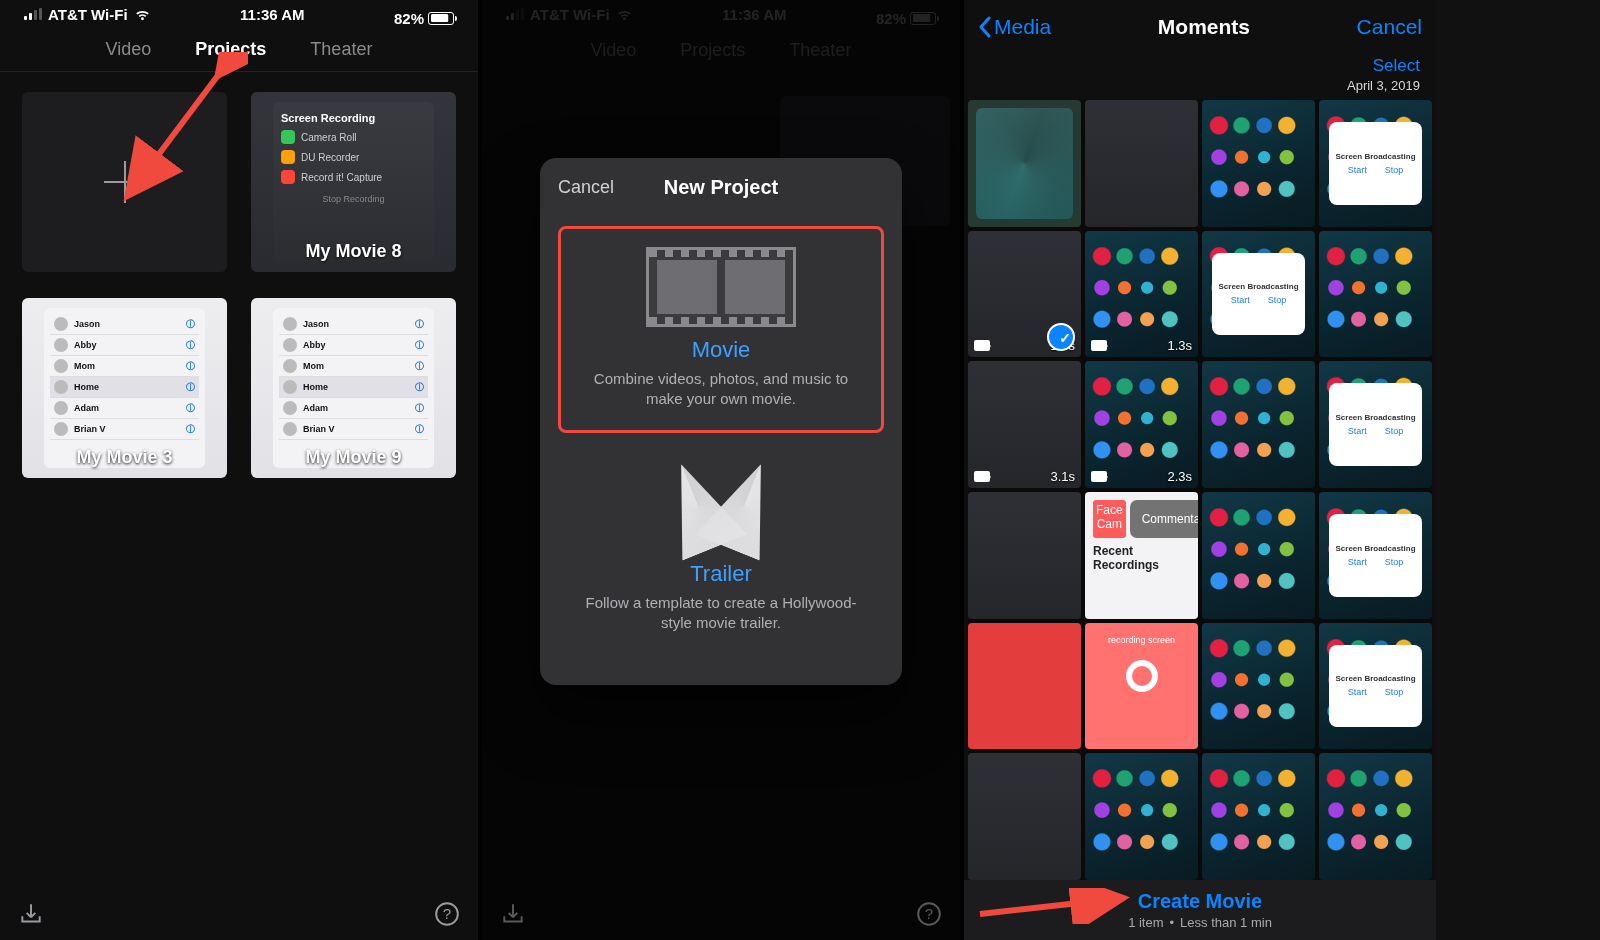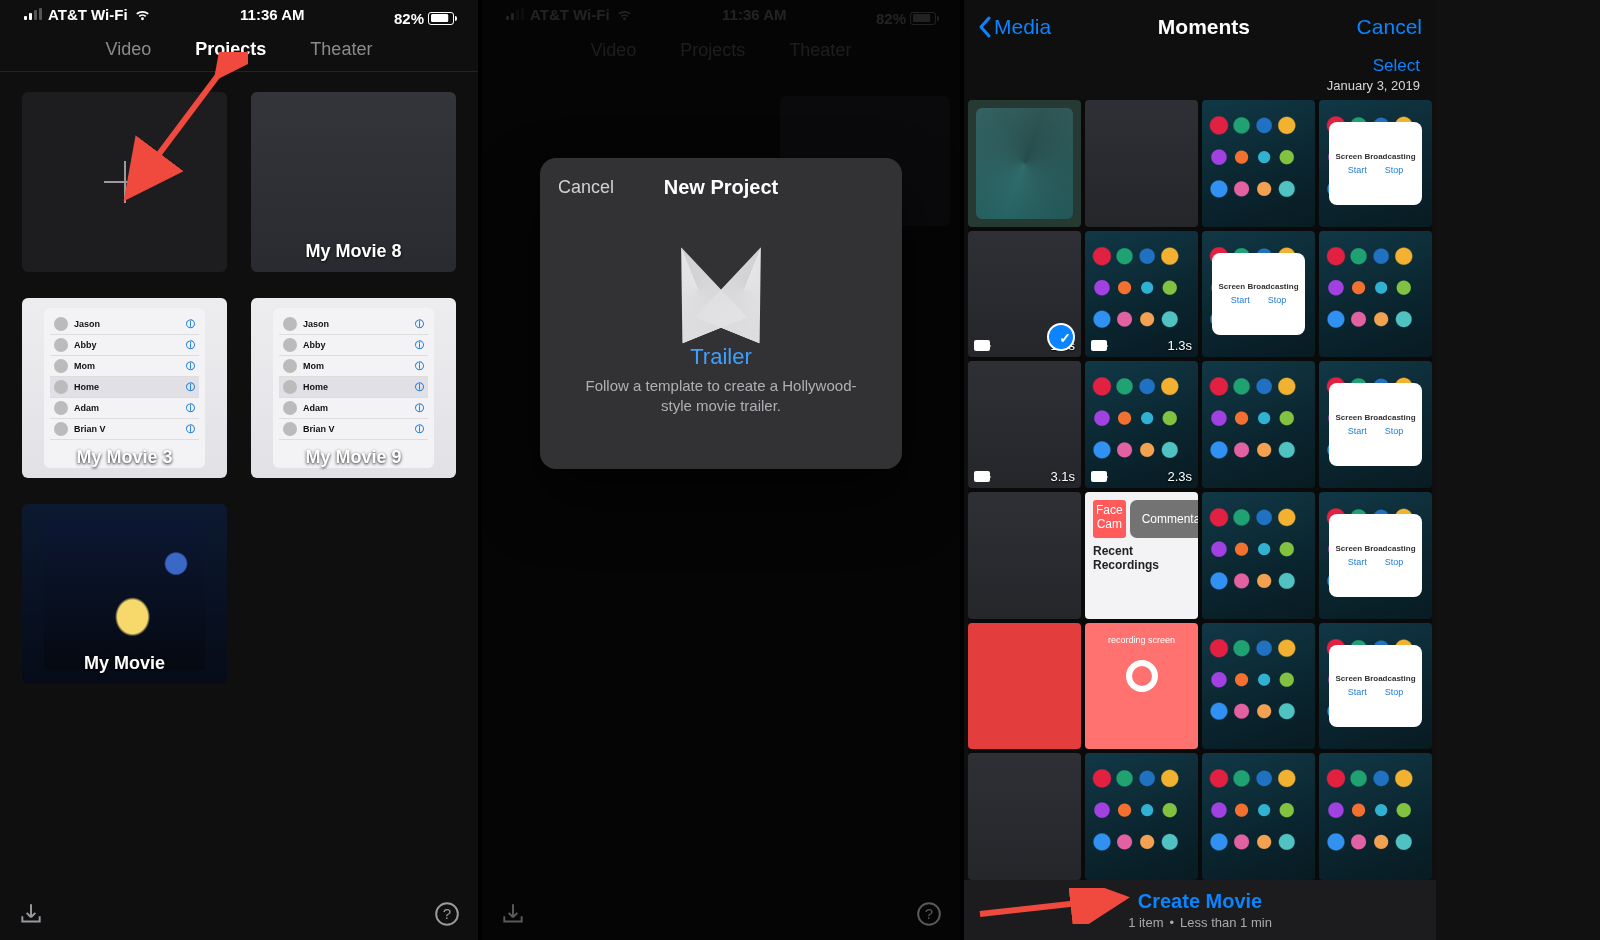--- a/index.html
+++ b/index.html
@@ -291,20 +291,36 @@
     </div>
 
     <div class="grid">
       <div class="tile plus">
         <svg width="46" height="46" viewBox="0 0 46 46">
             <path stroke="#9a9a9f" stroke-width="2" d="M23 2v42M2 23h42"></path>
           </svg>
       </div>
 
       <div class="tile tile-ss">
+        <div class="pad ss">
+          <b>Screen Recording</b>
+          <div class="dotline">
+              <span class="dot" style="background:#35c759"></span>
+              <span>Camera Roll</span>
+            </div>
+          <div class="dotline">
+              <span class="dot" style="background:#ff9f0a"></span>
+              <span>DU Recorder</span>
+            </div>
+          <div class="dotline">
+              <span class="dot" style="background:#ff453a"></span>
+              <span>Record it! Capture</span>
+            </div>
+          <span style="color:#888;font-size:9px;text-align:center;margin-top:4px">Stop Recording</span>
+        </div>
         <div class="cap">My Movie 8</div>
       </div>
 
       <div class="tile tile-cont">
         <div class="pad cont">
           <div class="crow">
               <span class="av"></span>
               <span class="nm">Jason</span>
               <span class="info">ⓘ</span>
             </div>
@@ -367,24 +383,20 @@
           <div class="crow">
               <span class="av"></span>
               <span class="nm">Brian V</span>
               <span class="info">ⓘ</span>
             </div>
         </div>
         <div class="cap">My Movie 9</div>
       </div>
 
 
-      <div class="tile tile-dark">
-        <div class="stage"></div>
-        <div class="cap">My Movie</div>
-      </div>
     </div>
 
     <svg class="arrow" style="left:118px;top:52px" width="130" height="160">
       <defs>
           <marker id="ah1" markerWidth="10" markerHeight="10" refX="6" refY="5" orient="auto">
             <path d="M0 0l10 5-10 5z" fill="#ef4a3d"></path>
           </marker>
         </defs>
       <line x1="110" y1="10" x2="20" y2="130" stroke="#ef4a3d" stroke-width="6" marker-start="url(#ah1)" marker-end="url(#ah1)"></line>
     </svg>
@@ -431,20 +443,30 @@
     </div>
     <div class="bg-thumb"></div>
     <div class="dim"></div>
 
     <div class="sheet">
       <div class="sheet-head">
         <span class="cancel">Cancel</span>
         <span class="title">New Project</span>
       </div>
 
+      <div class="option hl">
+        <div class="filmstrip">
+            <div class="frames">
+              <i></i>
+              <i></i>
+            </div>
+          </div>
+        <div class="heading">Movie</div>
+        <div class="sub">Combine videos, photos, and music to make your own movie.</div>
+      </div>
 
       <div class="option">
         <div class="spotlights">
           <div class="beam l"></div>
             <div class="beam r"></div>
         </div>
         <div class="heading">Trailer</div>
         <div class="sub">Follow a template to create a Hollywood-style movie trailer.</div>
       </div>
     </div>
@@ -468,21 +490,21 @@
         <svg width="14" height="22" viewBox="0 0 14 22">
             <path fill="none" stroke="#0a84ff" stroke-width="3" stroke-linecap="round" stroke-linejoin="round" d="M11 2 3 11l8 9"></path>
           </svg>
         <span>Media</span>
       </span>
       <span class="title">Moments</span>
       <span class="cancel">Cancel</span>
     </div>
     <div class="s3head">
       <span class="sel">Select</span>
-      <span class="date">January 3, 2019</span>
+      <span class="date">April 3, 2019</span>
     </div>
 
     <div class="mom-grid">
 
       <div class="mtile">
           <div class="cup"></div>
         </div>
       <div class="mtile ctrl"></div>
       <div class="mtile apps"></div>
       <div class="mtile apps">

